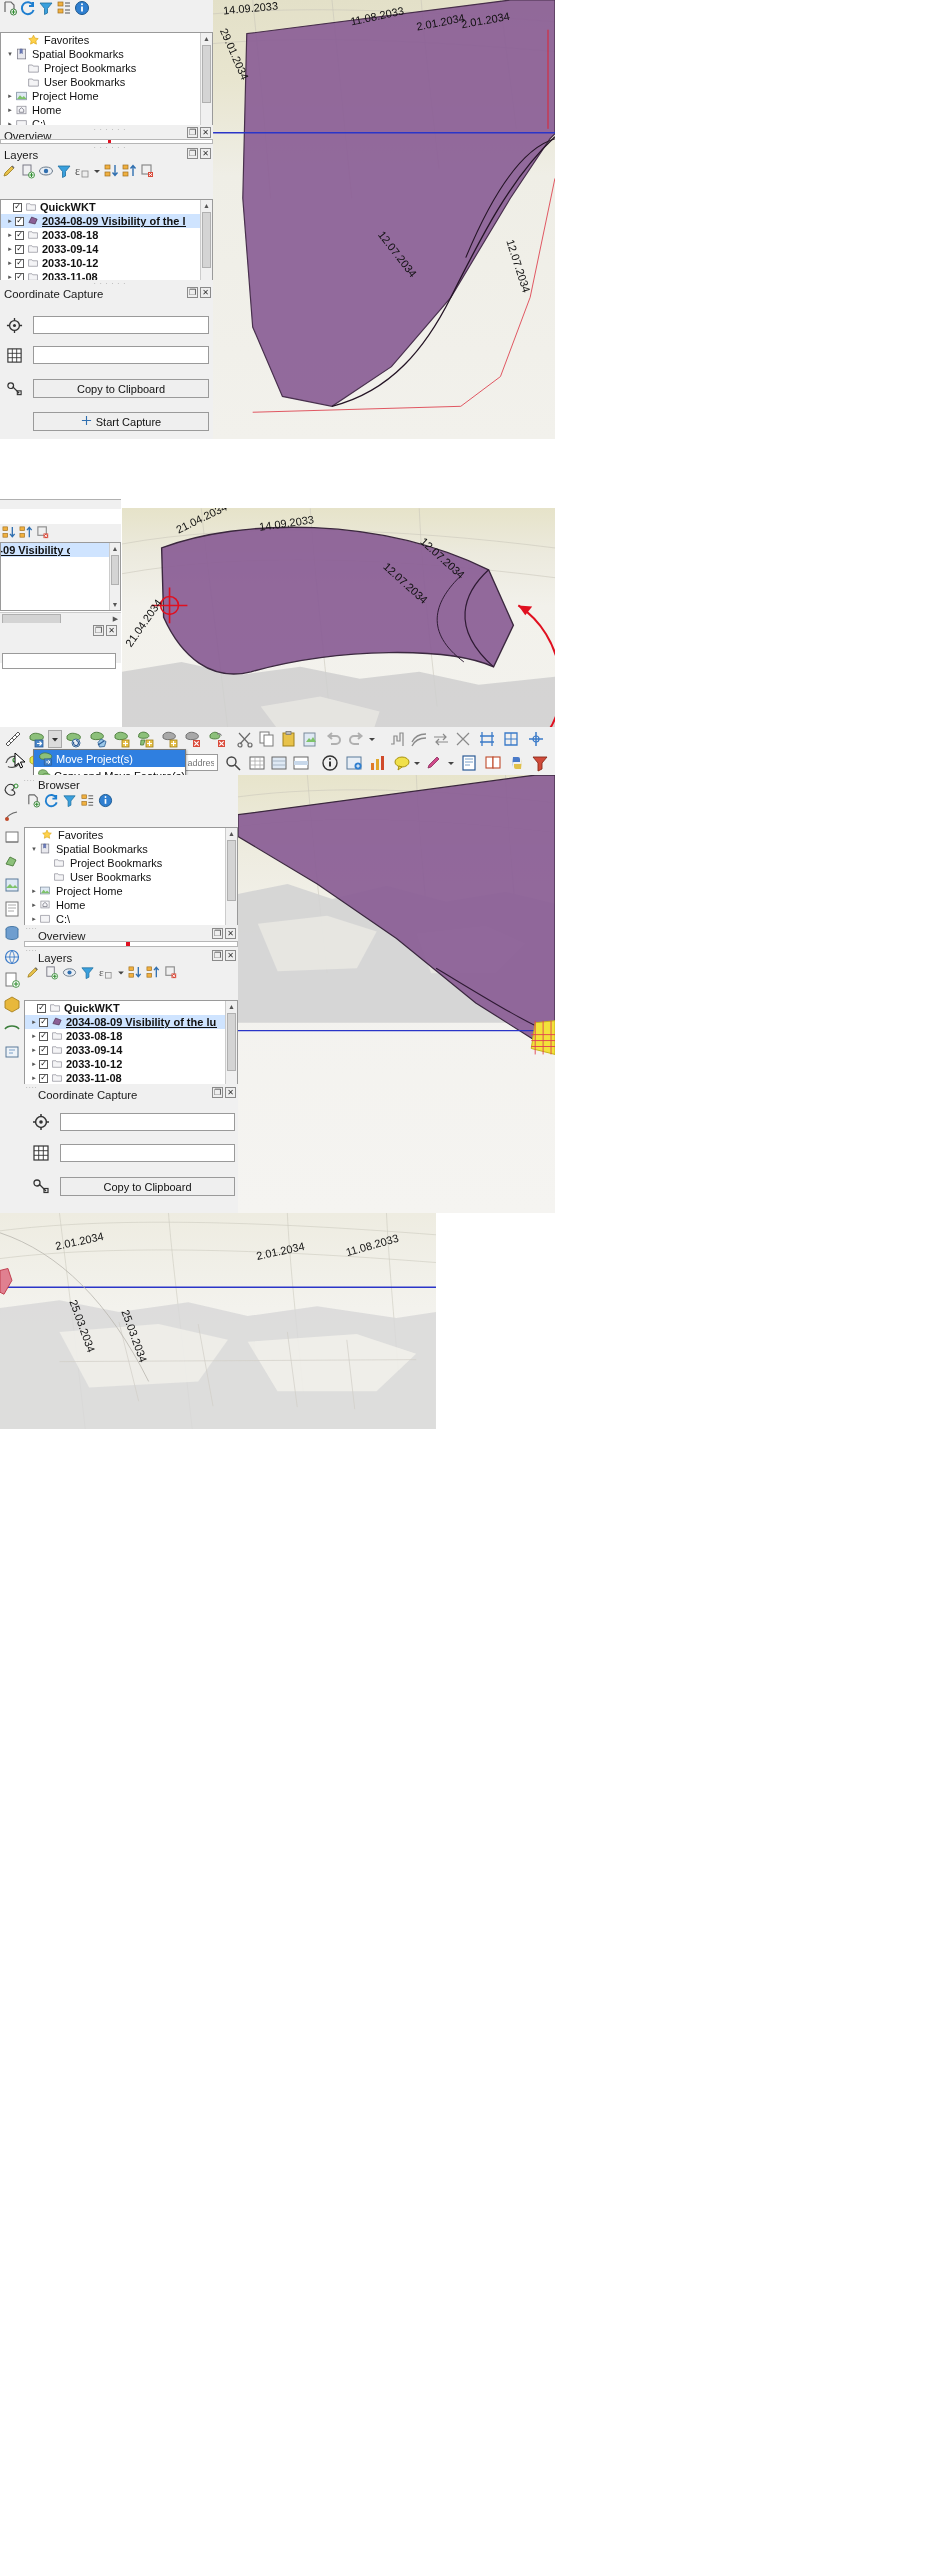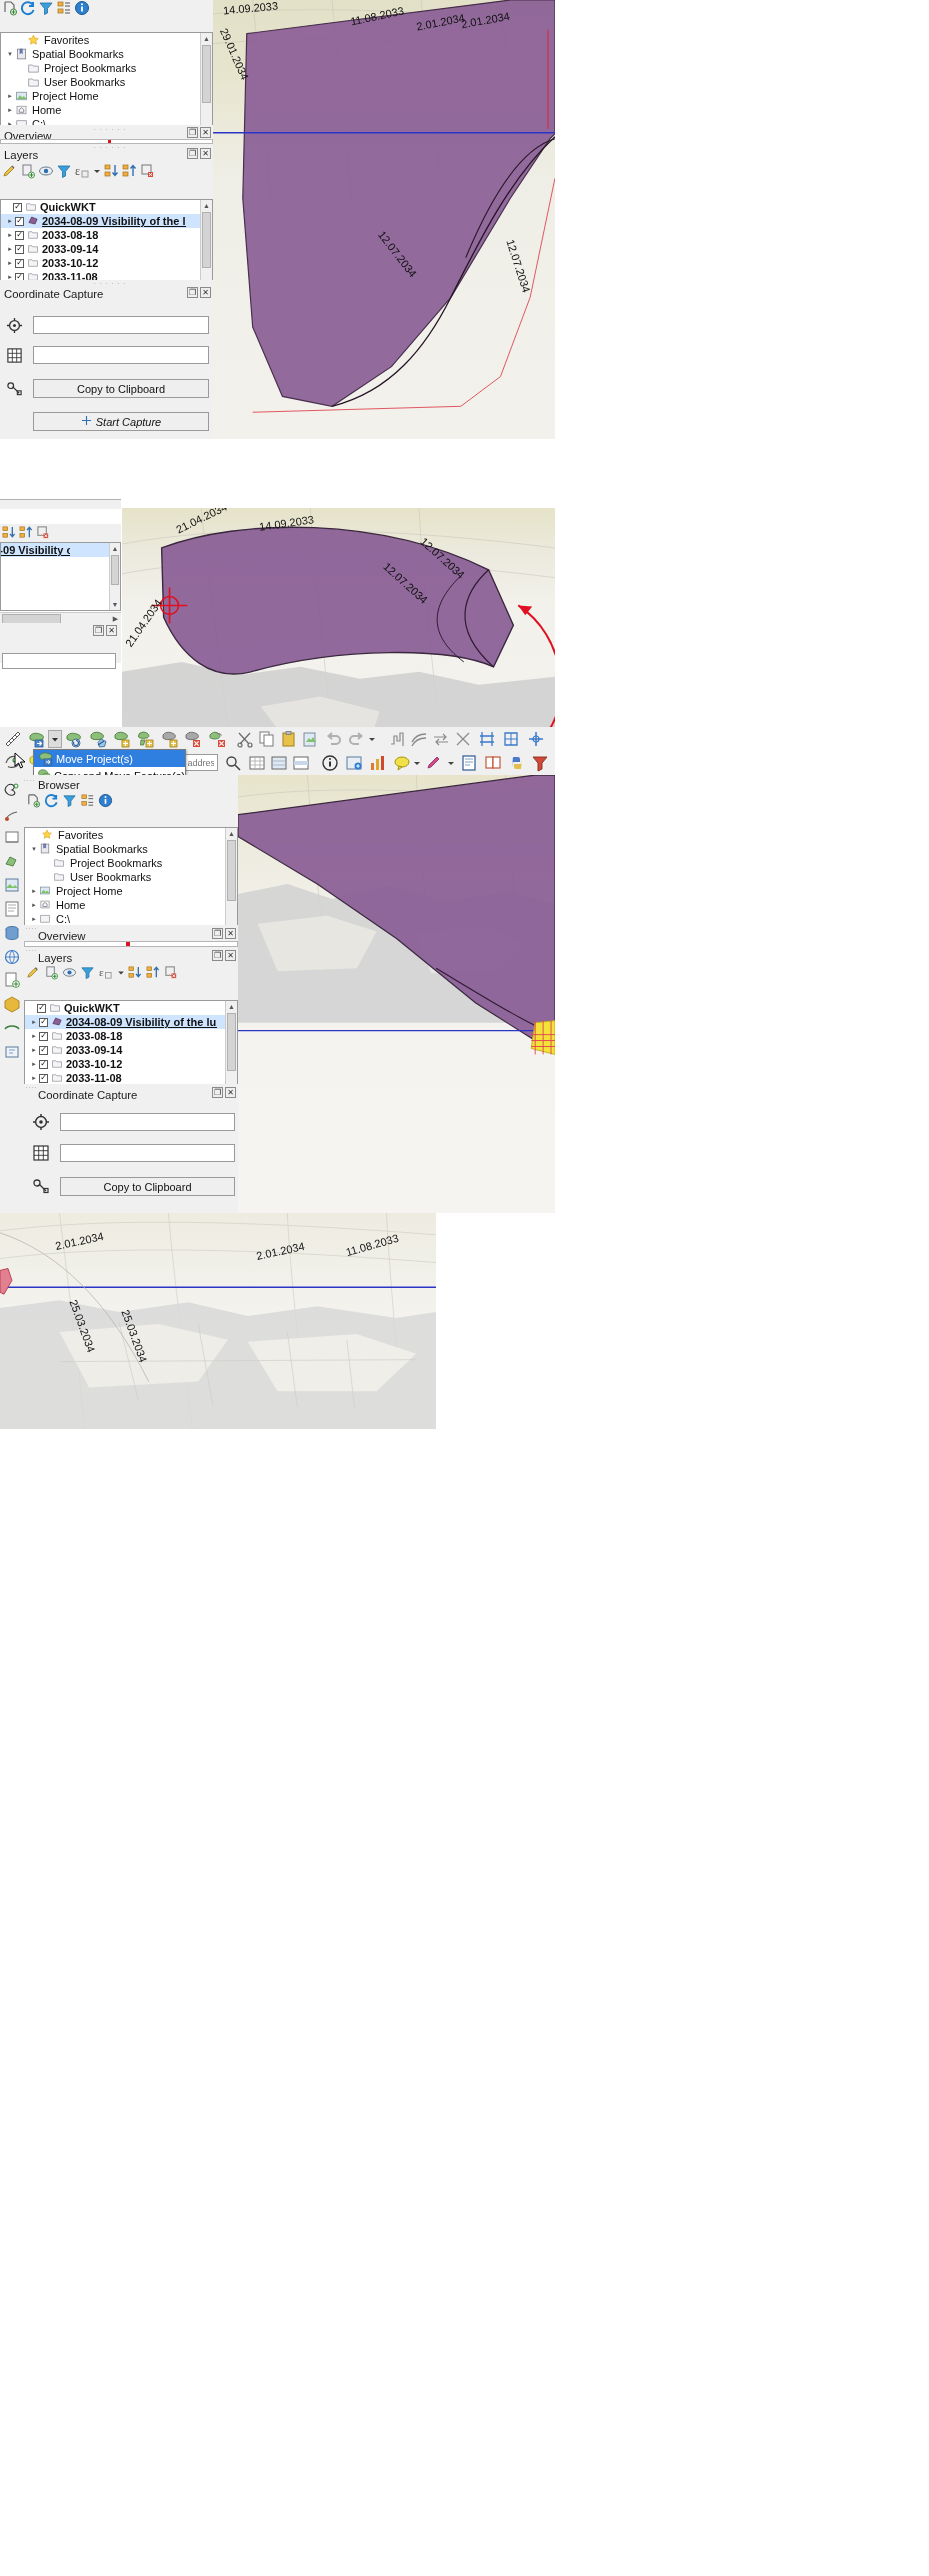--- a/index.html
+++ b/index.html
@@ -383,21 +383,21 @@
     <span class="abs" style="left:2px;top:1px;">
       <svg width="17" height="17" viewBox="0 0 18 18">
           <path d="M5 3c2 0 3 1.5 3 3s-1 3-3 3-3-1.5-3-3 1-3 3-3z" fill="none" stroke="#333" stroke-width="1.3"></path>
           <path d="M7 7l7 7" stroke="#333" stroke-width="1.3"></path>
           <rect x="12" y="11.5" width="4" height="4" fill="none" stroke="#333" stroke-width="1.2"></rect>
         </svg>
     </span>
     <div class="btn abs" style="left:29px;top:0;width:176px;height:19px;">Copy to Clipboard</div>
   </div>
 
-  <div class="btn abs" style="left:33px;top:132px;width:176px;height:19px;font-style:italic;">
+  <div class="btn abs" style="left:33px;top:132px;width:176px;height:19px;">
     <span style="display:inline-block;width:11px;">
       <svg width="11" height="11" viewBox="0 0 12 12">
           <path d="M6 1v10M1 6h10" stroke="#2f6fb0" stroke-width="1.2"></path>
         </svg>
     </span>
     <span>Start Capture</span>
   </div>
 </div>
 
 <div class="abs map" style="left:213px;top:0;width:342px;height:439px;background:#efece1;">

